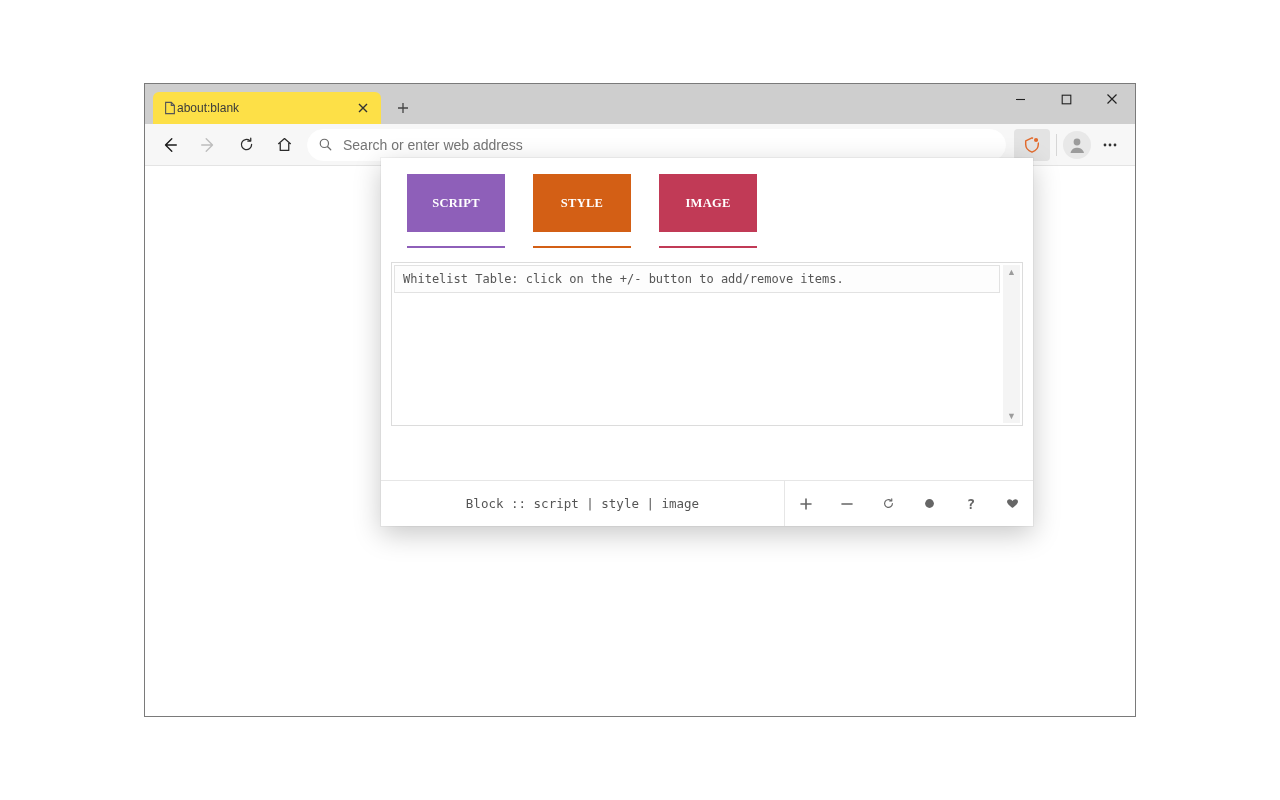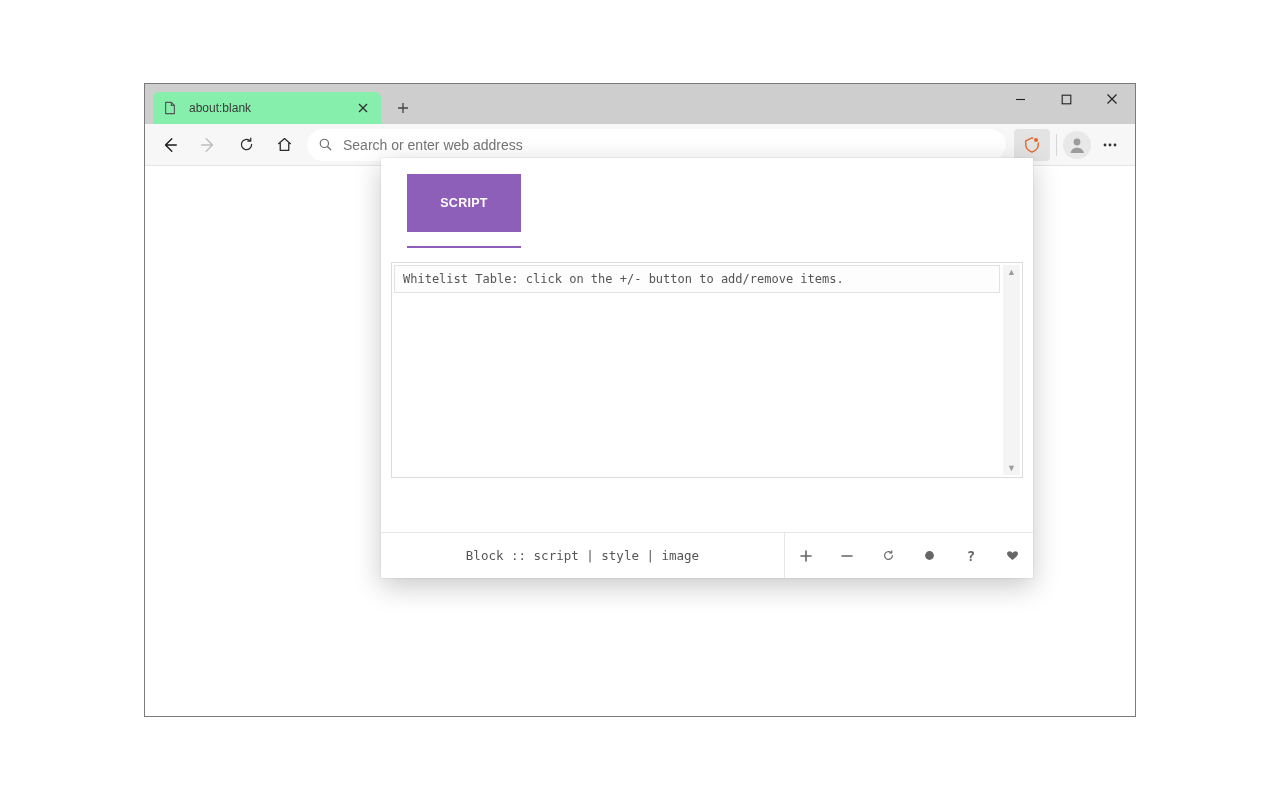--- a/index.html
+++ b/index.html
@@ -23,27 +23,27 @@
     .titlebar {
       height: 40px;
       background: #cecece;
       display: flex;
       align-items: flex-end;
       position: relative;
     }
     .tab {
       height: 32px;
       margin-left: 8px;
-      background: #86efac;
+      background: #fde047;
       border-top-left-radius: 6px;
       border-top-right-radius: 6px;
       display: flex;
       align-items: center;
       padding: 0 10px 0 10px;
-      gap: 12px;
+      gap: 0;
       min-width: 228px;
     }
     .tab-title {
       font-size: 12px;
       color: #3a3a3a;
       flex: 1;
     }
     .tab-close {
       width: 16px; height: 16px;
       display:flex; align-items:center; justify-content:center;
@@ -137,23 +137,23 @@
       background: #fff;
       box-shadow: 0 8px 26px rgba(0,0,0,0.22), 0 0 0 1px rgba(0,0,0,0.04);
     }
     .popup-tabs {
       display: flex;
       gap: 28px;
       padding: 16px 16px 0 26px;
     }
     .ptab-col { display:flex; flex-direction:column; align-items:stretch; }
     .ptab {
-      width: 114px; height: 58px;
+      width: 98px; height: 58px;
       color: #fff;
-      font-family: Liberation Sans, sans-serif;
+      font-family: Liberation Serif, serif;
       font-weight: bold;
       font-size: 12.5px;
       display:flex; align-items:center; justify-content:center;
       cursor:pointer;
       letter-spacing: 0.3px;
     }
     .ptab.script { background: #8e5fb9; }
     .ptab.style  { background: #d35f15; }
     .ptab.image  { background: #c13a56; }
     .ptab.object { background: #72a32e; }
@@ -166,21 +166,21 @@
     .underline.on.script { background: #8e5fb9; }
     .underline.on.style  { background: #d35f15; }
     .underline.on.image  { background: #c13a56; }
     .underline.off { background: #e8e8e8; }
 
     .popup-main {
       padding: 14px 10px 10px 10px;
     }
     .wl-area {
       border: 1px solid #dcdcdc;
-      height: 216px;
+      height: 164px;
       position: relative;
       background: #fff;
     }
     .wl-info {
       margin: 2px;
       border: 1px solid #e2e2e2;
       padding: 6px 8px;
       font-family: Consolas, Menlo, monospace;
       font-size: 12px;
       color: #555;
@@ -324,21 +324,26 @@
 
   <div class="content"></div>
 
   <div class="popup">
     <div class="popup-tabs">
       <div class="ptab-col">
         <div class="ptab script">SCRIPT</div>
         <div class="underline on script"></div>
       </div>
       <div class="ptab-col">
+        <div class="ptab style">STYLE</div>
         <div class="underline on style"></div>
+      </div>
+      <div class="ptab-col">
+        <div class="ptab image">IMAGE</div>
+        <div class="underline on image"></div>
       </div>
       <div class="ptab-col">
         <div class="underline off"></div>
       </div>
     </div>
 
     <div class="popup-main">
       <div class="wl-area">
         <div class="wl-info">Whitelist Table: click on the +/- button to add/remove items.</div>
         <div class="wl-scroll">

